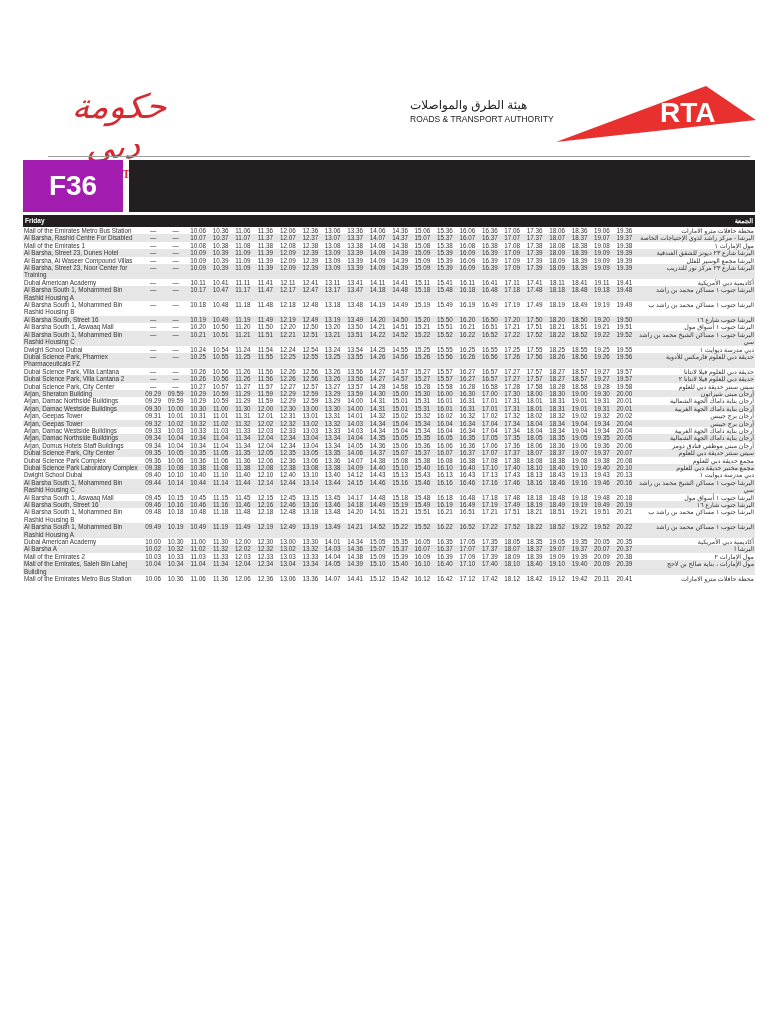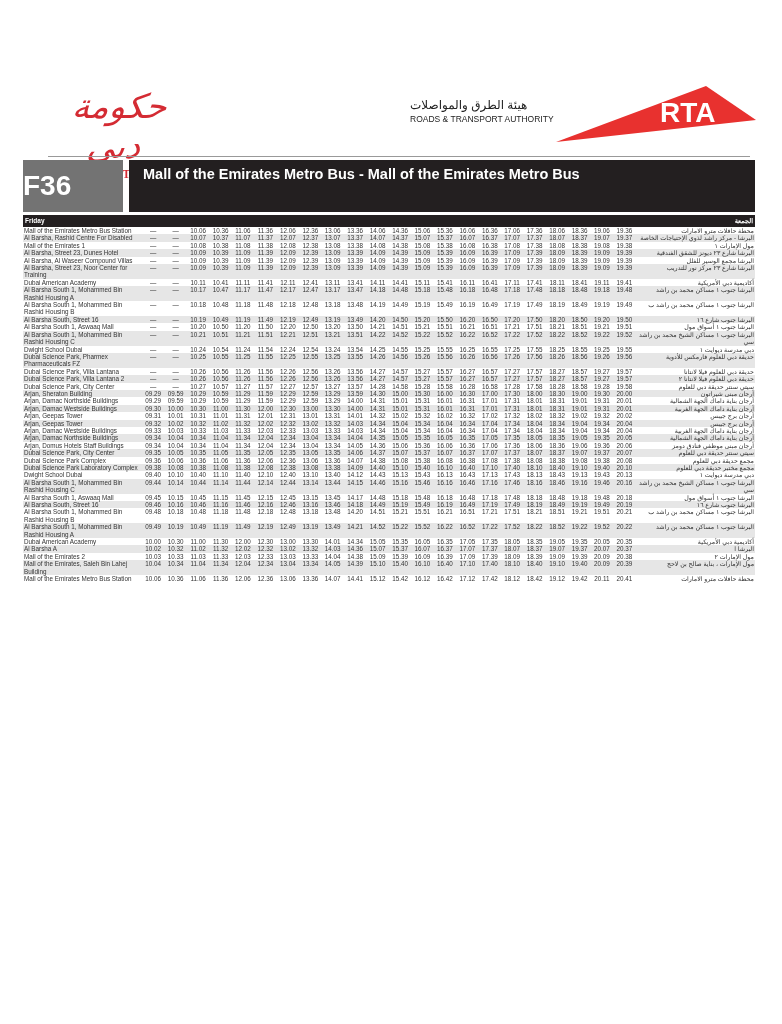--- a/index.html
+++ b/index.html
@@ -5,21 +5,21 @@
   html, body { margin:0; padding:0; background:#ffffff; }
   body { width:782px; height:1024px; position:relative; overflow:hidden; font-family:"Liberation Sans", sans-serif; color:#222; }
   .gov-logo { position:absolute; left:42px; top:86px; width:150px; }
   .gov-arabic { font-family:"DejaVu Serif", serif; color:#d42b33; font-size:34px; font-style:italic; text-align:center; line-height:40px; transform:skewX(-8deg); }
   .gov-english { font-family:"Liberation Serif", serif; color:#d42b33; font-size:11.5px; font-weight:bold; letter-spacing:0.3px; margin-top:2px; text-align:center; }
   .rta-text { position:absolute; left:410px; top:98px; width:200px; }
   .rta-arabic { font-size:12px; color:#222; text-align:left; letter-spacing:1px; }
   .rta-english { font-size:8.5px; color:#222; margin-top:2px; }
   .rta-logo { position:absolute; left:556px; top:80px; width:200px; height:70px; }
   .rule { position:absolute; left:48px; right:32px; top:156px; height:1px; background:#999; }
-  .route-box { position:absolute; left:23px; top:160px; width:100px; height:52px; background:#737373; color:#fff; font-weight:bold; font-size:28px; display:flex; align-items:center; }
+  .route-box { position:absolute; left:23px; top:160px; width:100px; height:52px; background:#a21caf; color:#fff; font-weight:bold; font-size:28px; display:flex; align-items:center; justify-content:center; }
   .title-box { position:absolute; left:129px; top:160px; width:626px; height:52px; background:#231f20; color:#fff; }
   .title-en { position:absolute; left:14px; top:6px; font-size:14.5px; font-weight:bold; }
   .title-ar { position:absolute; left:100px; top:27px; font-size:15px; font-weight:bold; direction:rtl; }
   .table { position:absolute; left:23px; top:215px; width:732px; font-size:6.3px; color:#333; }
   .table .hdr { background:#231f20; color:#fff; font-weight:bold; height:12px; line-height:12px; display:flex; justify-content:space-between; padding:0 2px; font-size:6.5px; }
   .row { display:flex; align-items:flex-start; line-height:7.4px; }
   .row.shade { background:#e6e6e6; }
   .row .name { width:118px; flex:none; padding-left:1px; }
   .row .times { display:flex; flex:none; width:494px; }
   .row .t { width:22.45px; flex:none; text-align:center; }
@@ -43,21 +43,20 @@
   <text x="104" y="42" font-family="Liberation Sans, sans-serif" font-weight="bold" font-size="28" fill="#ffffff">RTA</text>
 </svg>
 
 <div class="rule"></div>
 
 <div class="route-box">
   <span>F36</span>
 </div>
 
 <div class="title-box">
-  <div class="title-en">Mall of the Emirates Metro Bus - Mall of the Emirates Metro Bus</div>
 </div>
 
 <div class="table">
   <div class="hdr">
     <span>Friday</span>
     <span>الجمعة</span>
   </div>
   <div id="rows">
       <div class="row">
         <div class="name">Mall of the Emirates Metro Bus Station</div>

